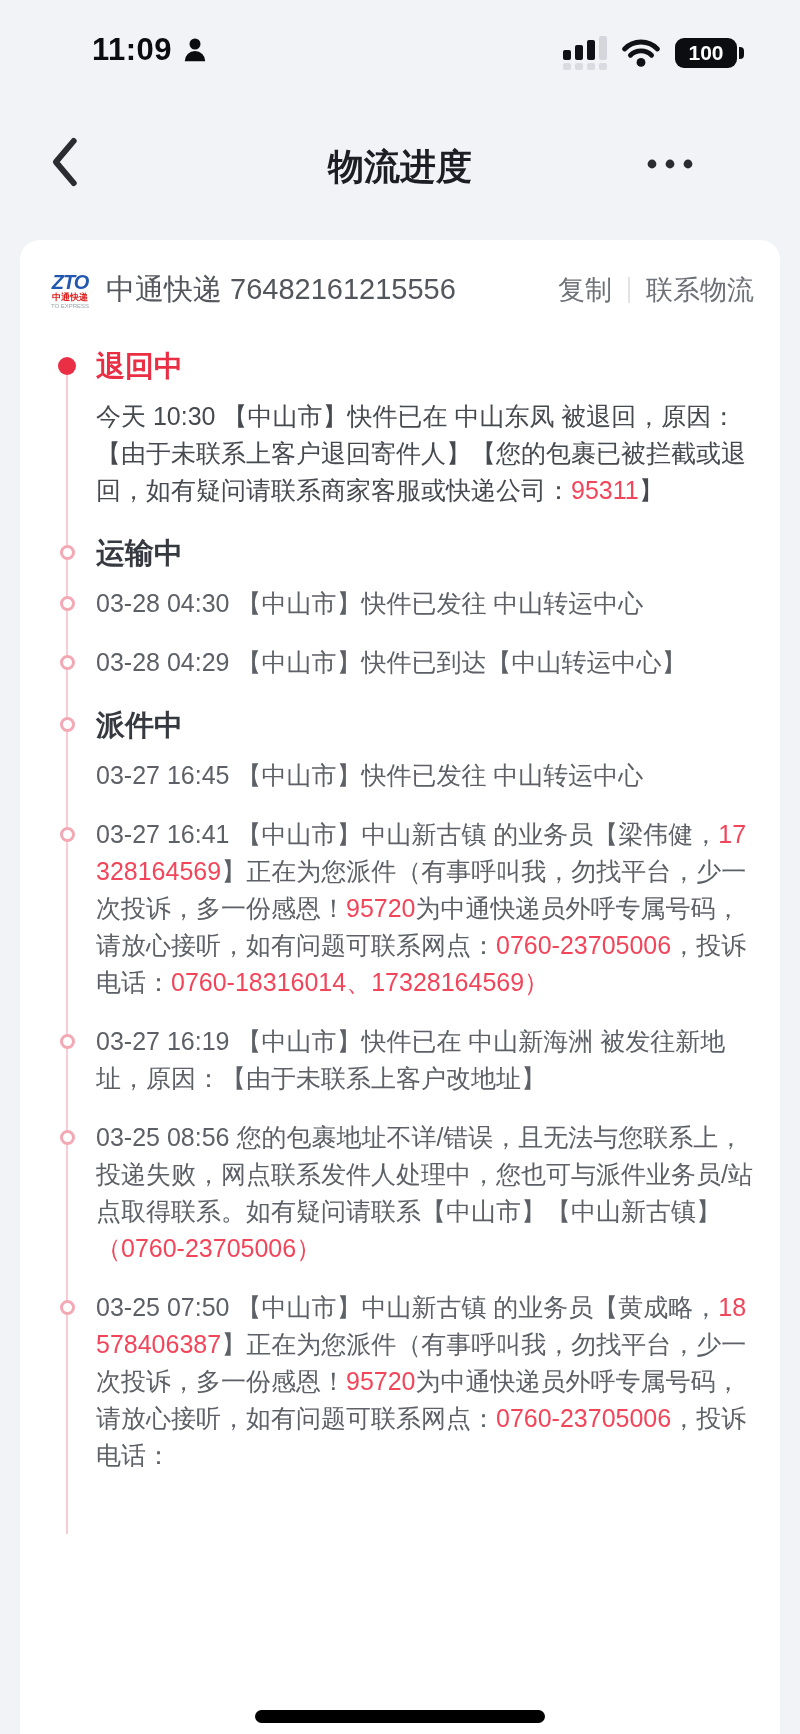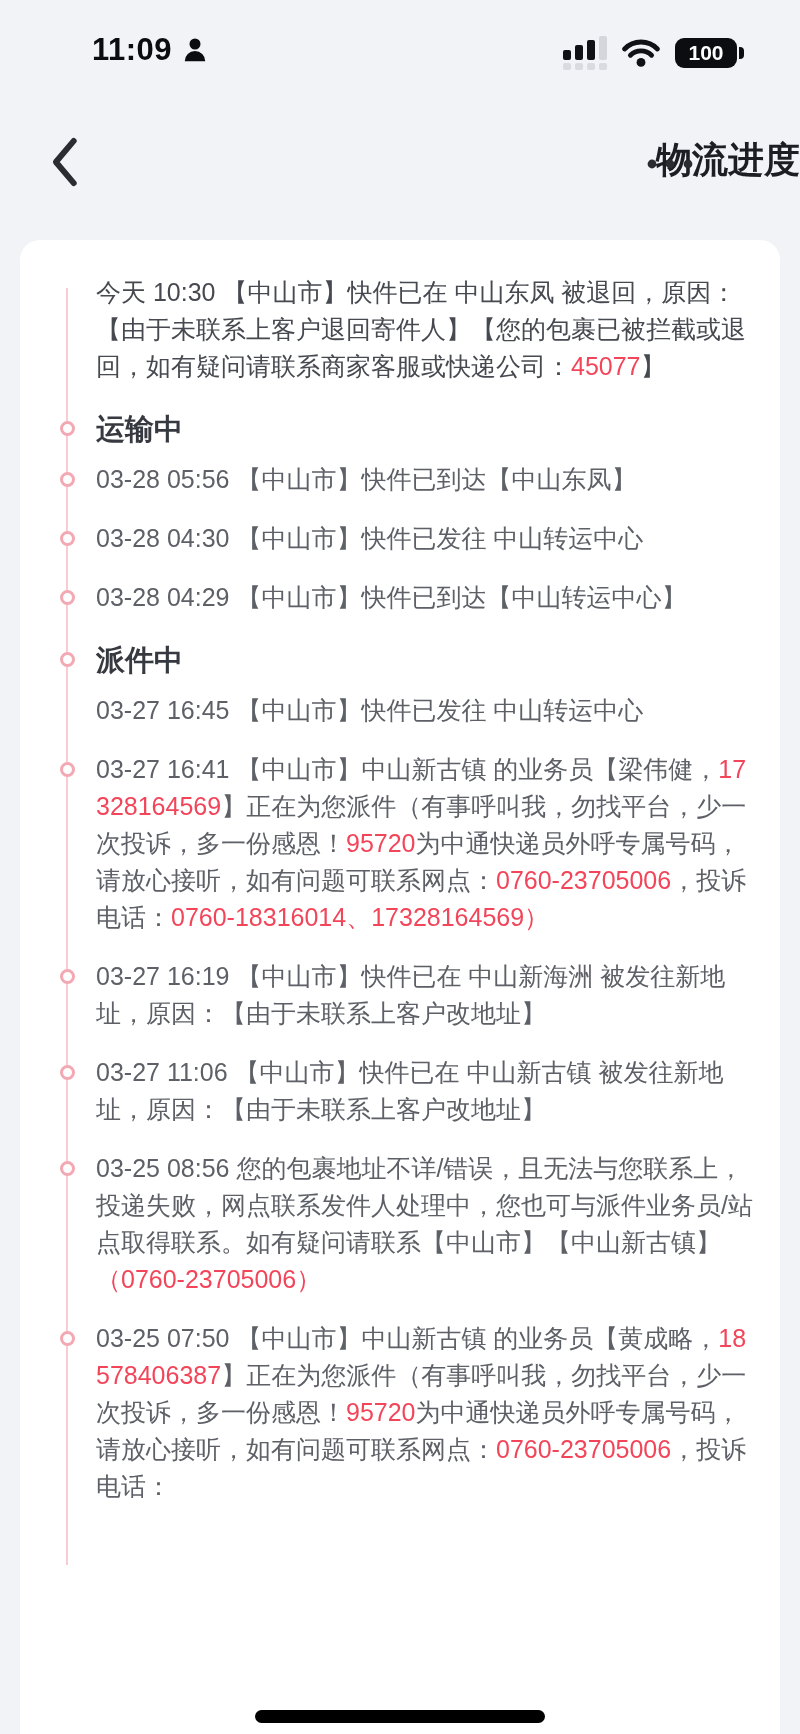--- a/index.html
+++ b/index.html
@@ -20,21 +20,21 @@
   .sig-top i:nth-child(4){height:24px;background:#d4d6db;}
   .sig-bot{display:flex;gap:4px;}
   .sig-bot i{width:8px;height:7px;border-radius:2px;background:#d9dbe0;display:block;}
   .battery{display:flex;align-items:center;}
   .bat-body{min-width:52px;height:30px;border-radius:9px;background:#0c0d11;color:#fff;
     font-size:21px;font-weight:700;display:flex;align-items:center;justify-content:center;padding:0 5px;}
   .bat-nub{width:5px;height:12px;background:#0c0d11;border-radius:0 4px 4px 0;margin-left:2px;}
 
   
   .nav{position:absolute;top:118px;left:0;right:0;height:92px;}
-  .nav-title{position:absolute;left:0;right:0;top:18px;text-align:right;
+  .nav-title{position:absolute;left:0;right:0;top:25px;text-align:center;
     font-size:36px;font-weight:700;color:#1c1e23;}
   .back-btn{position:absolute;left:36px;top:14px;width:56px;height:60px;display:flex;
     align-items:center;justify-content:center;cursor:pointer;}
   .more-btn{position:absolute;right:100px;top:22px;width:60px;height:48px;display:flex;
     align-items:center;justify-content:center;cursor:pointer;}
 
   
   .card{position:absolute;top:240px;left:20px;right:20px;bottom:0;background:#ffffff;
     border-radius:20px 20px 0 0;padding:0 26px;box-sizing:border-box;overflow:hidden;}
   .card-head{display:flex;align-items:center;margin-top:26px;height:48px;}
@@ -124,32 +124,44 @@
     <div class="more-btn">
       <svg width="52" height="14" viewBox="0 0 52 14">
           <circle cx="8" cy="7" r="4.4" fill="#2a2c31"></circle>
           <circle cx="26" cy="7" r="4.4" fill="#2a2c31"></circle>
           <circle cx="44" cy="7" r="4.4" fill="#2a2c31"></circle>
         </svg>
     </div>
   </div>
 
   <div class="card">
+    <div class="card-head">
+      <div class="zto-logo">
+        <span class="zto-en">ZTO</span>
+        <span class="zto-cn">中通快递</span>
+        <span class="zto-sub">TO EXPRESS</span>
+      </div>
+      <span class="track-text">中通快递 76482161215556</span>
+      <span class="head-spacer"></span>
+      <span class="copy-btn">复制</span>
+      <span class="head-divider"></span>
+      <span class="contact-btn">联系物流</span>
+    </div>
 
     <div class="timeline">
+        <div class="tl-item tl-status active dot-solid">
+          <span class="dot"></span>
+          <div class="tl-title">退回中</div>
+        </div>
         <div class="tl-item tl-event active dot-none">
-          <div class="tl-body"><span>今天 10:30 【中山市】快件已在 中山东凤 被退回，原因：【由于未联系上客户退回寄件人】【您的包裹已被拦截或退回，如有疑问请联系商家客服或快递公司：</span><span class="red">45077</span><span>】</span></div>
+          <div class="tl-body"><span>今天 10:30 【中山市】快件已在 中山东凤 被退回，原因：【由于未联系上客户退回寄件人】【您的包裹已被拦截或退回，如有疑问请联系商家客服或快递公司：</span><span class="red">95311</span><span>】</span></div>
         </div>
         <div class="tl-item tl-status dot-hollow">
           <span class="dot"></span>
           <div class="tl-title">运输中</div>
-        </div>
-        <div class="tl-item tl-event dot-hollow">
-          <span class="dot"></span>
-          <div class="tl-body"><span>03-28 05:56 【中山市】快件已到达【中山东凤】</span></div>
         </div>
         <div class="tl-item tl-event dot-hollow">
           <span class="dot"></span>
           <div class="tl-body"><span>03-28 04:30 【中山市】快件已发往 中山转运中心</span></div>
         </div>
         <div class="tl-item tl-event dot-hollow">
           <span class="dot"></span>
           <div class="tl-body"><span>03-28 04:29 【中山市】快件已到达【中山转运中心】</span></div>
         </div>
         <div class="tl-item tl-status dot-hollow">
@@ -162,24 +174,20 @@
         <div class="tl-item tl-event dot-hollow">
           <span class="dot"></span>
           <div class="tl-body"><span>03-27 16:41 【中山市】中山新古镇 的业务员【梁伟健，</span><span class="red">17328164569</span><span>】正在为您派件（有事呼叫我，勿找平台，少一次投诉，多一份感恩！</span><span class="red">95720</span><span>为中通快递员外呼专属号码，请放心接听，如有问题可联系网点：</span><span class="red">0760-23705006</span><span>，投诉电话：</span><span class="red">0760-18316014、17328164569）</span></div>
         </div>
         <div class="tl-item tl-event dot-hollow">
           <span class="dot"></span>
           <div class="tl-body"><span>03-27 16:19 【中山市】快件已在 中山新海洲 被发往新地址，原因：【由于未联系上客户改地址】</span></div>
         </div>
         <div class="tl-item tl-event dot-hollow">
           <span class="dot"></span>
-          <div class="tl-body"><span>03-27 11:06 【中山市】快件已在 中山新古镇 被发往新地址，原因：【由于未联系上客户改地址】</span></div>
-        </div>
-        <div class="tl-item tl-event dot-hollow">
-          <span class="dot"></span>
           <div class="tl-body"><span>03-25 08:56 您的包裹地址不详/错误，且无法与您联系上，投递失败，网点联系发件人处理中，您也可与派件业务员/站点取得联系。如有疑问请联系【中山市】【中山新古镇】</span><span class="red">（0760-23705006）</span></div>
         </div>
         <div class="tl-item tl-event dot-hollow">
           <span class="dot"></span>
           <div class="tl-body"><span>03-25 07:50 【中山市】中山新古镇 的业务员【黄成略，</span><span class="red">18578406387</span><span>】正在为您派件（有事呼叫我，勿找平台，少一次投诉，多一份感恩！</span><span class="red">95720</span><span>为中通快递员外呼专属号码，请放心接听，如有问题可联系网点：</span><span class="red">0760-23705006</span><span>，投诉电话：</span></div>
         </div>
       </div>
   </div>
 
   <div class="home-indicator"></div>

